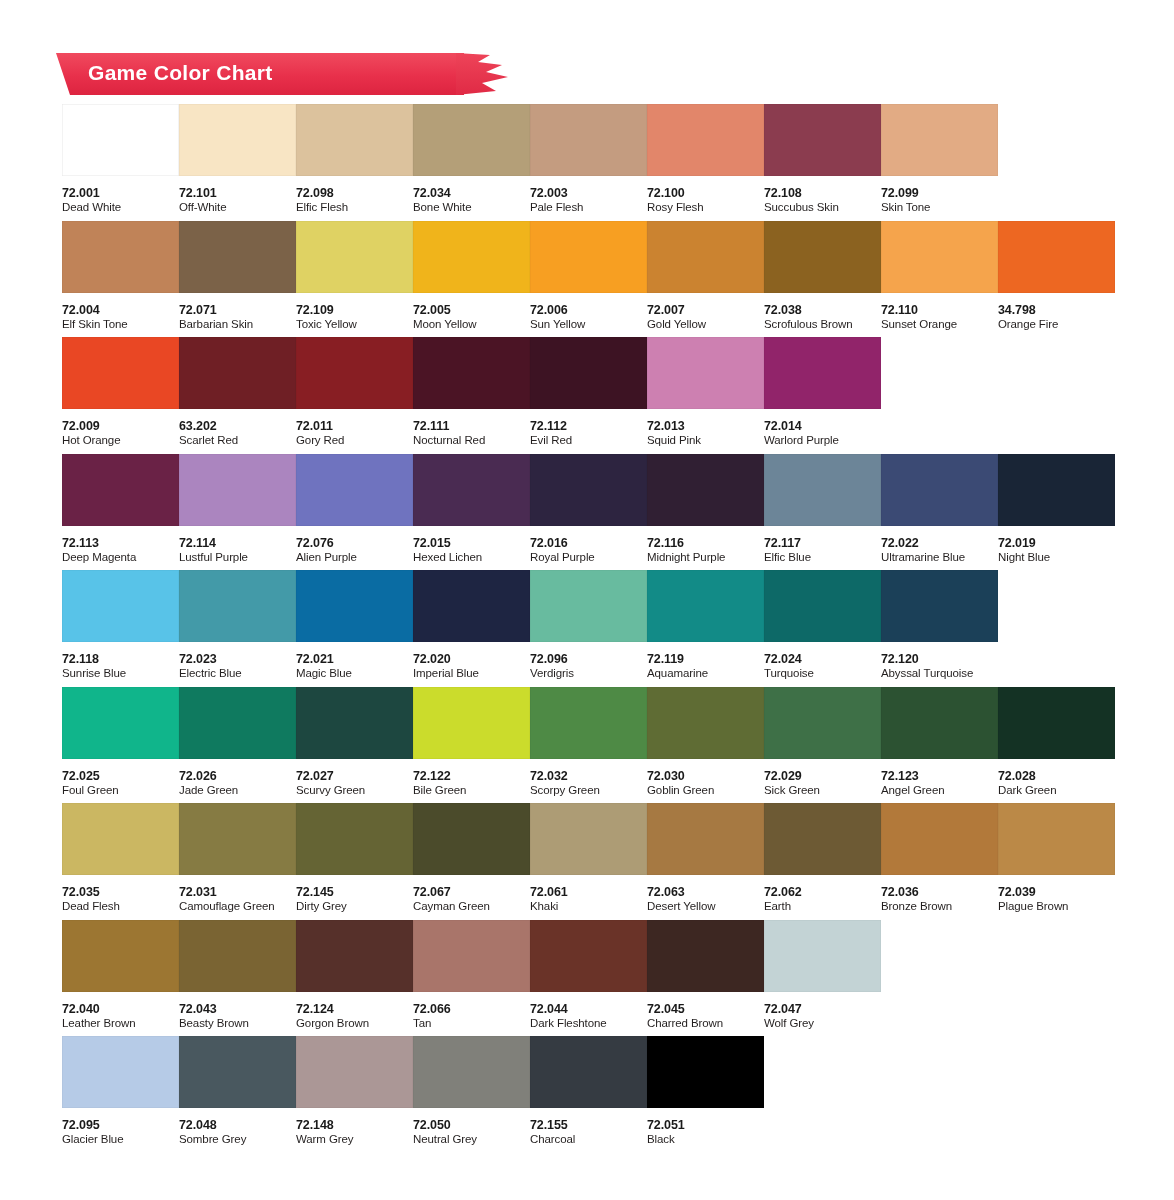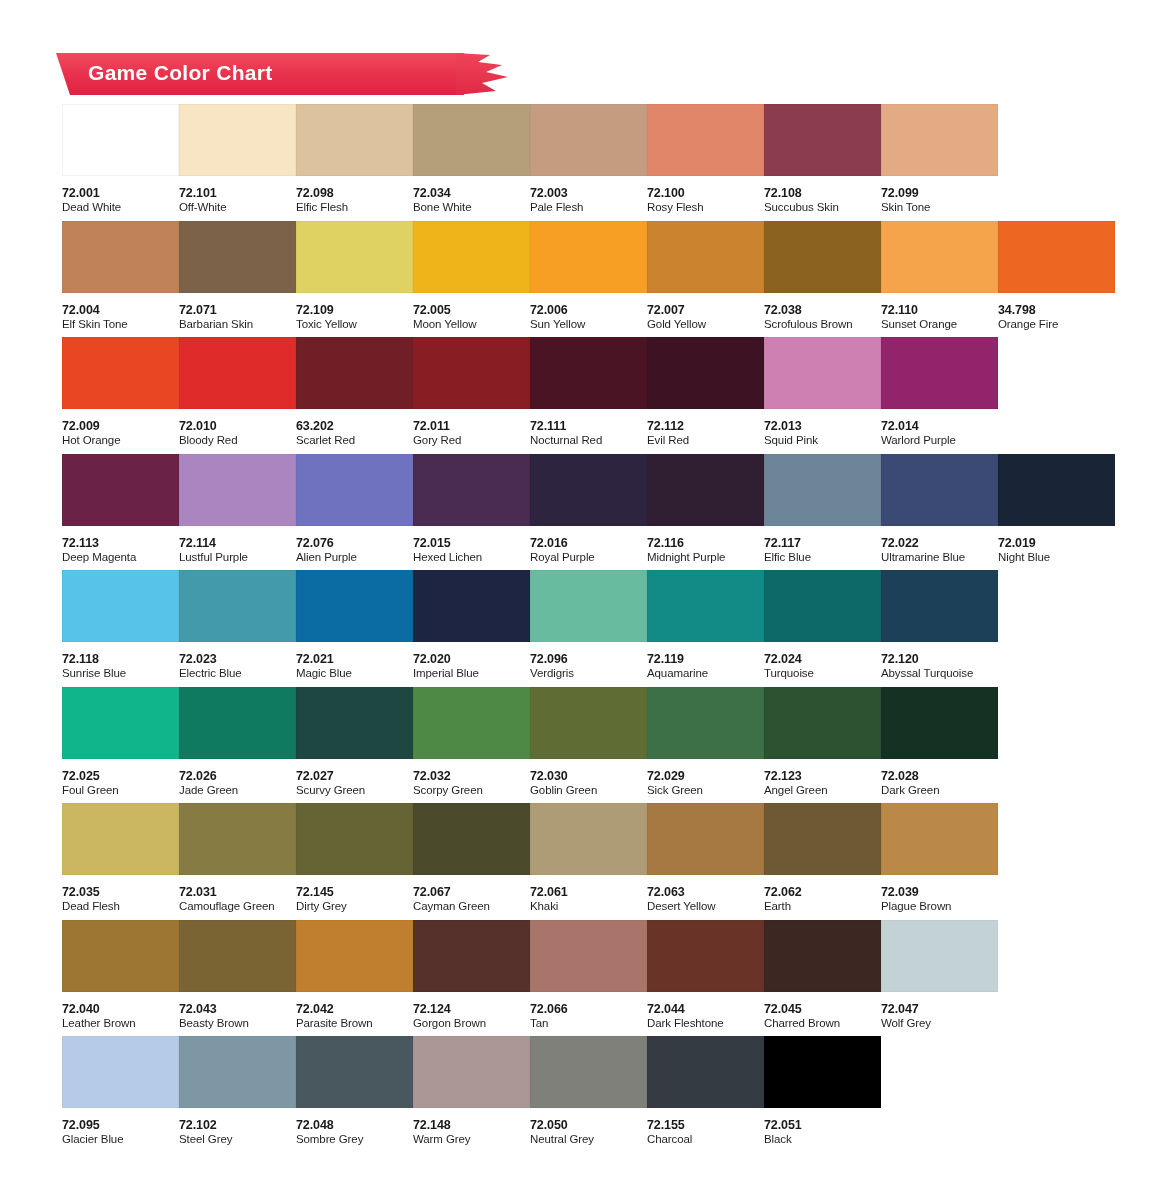--- a/index.html
+++ b/index.html
@@ -241,27 +241,20 @@
     </div>
     <div class="row">
       <div class="cell">
         <div class="swatch" style="background: rgb(233, 71, 36);"></div>
         <div class="labels">
           <div class="code">72.009</div>
           <div class="name">Hot Orange</div>
         </div>
       </div>
       <div class="cell">
-        <div class="swatch" style="background: rgb(224, 43, 43);"></div>
-        <div class="labels">
-          <div class="code">72.010</div>
-          <div class="name">Bloody Red</div>
-        </div>
-      </div>
-      <div class="cell">
         <div class="swatch" style="background: rgb(111, 31, 37);"></div>
         <div class="labels">
           <div class="code">63.202</div>
           <div class="name">Scarlet Red</div>
         </div>
       </div>
       <div class="cell">
         <div class="swatch" style="background: rgb(136, 30, 35);"></div>
         <div class="labels">
           <div class="code">72.011</div>
@@ -436,20 +429,27 @@
         </div>
       </div>
       <div class="cell">
         <div class="swatch" style="background: rgb(29, 71, 64);"></div>
         <div class="labels">
           <div class="code">72.027</div>
           <div class="name">Scurvy Green</div>
         </div>
       </div>
       <div class="cell">
+        <div class="swatch" style="background: rgb(203, 220, 44);"></div>
+        <div class="labels">
+          <div class="code">72.122</div>
+          <div class="name">Bile Green</div>
+        </div>
+      </div>
+      <div class="cell">
         <div class="swatch" style="background: rgb(78, 138, 69);"></div>
         <div class="labels">
           <div class="code">72.032</div>
           <div class="name">Scorpy Green</div>
         </div>
       </div>
       <div class="cell">
         <div class="swatch" style="background: rgb(95, 108, 52);"></div>
         <div class="labels">
           <div class="code">72.030</div>
@@ -522,20 +522,27 @@
         </div>
       </div>
       <div class="cell">
         <div class="swatch" style="background: rgb(109, 90, 52);"></div>
         <div class="labels">
           <div class="code">72.062</div>
           <div class="name">Earth</div>
         </div>
       </div>
       <div class="cell">
+        <div class="swatch" style="background: rgb(178, 121, 58);"></div>
+        <div class="labels">
+          <div class="code">72.036</div>
+          <div class="name">Bronze Brown</div>
+        </div>
+      </div>
+      <div class="cell">
         <div class="swatch" style="background: rgb(187, 137, 71);"></div>
         <div class="labels">
           <div class="code">72.039</div>
           <div class="name">Plague Brown</div>
         </div>
       </div>
     </div>
     <div class="row">
       <div class="cell">
         <div class="swatch" style="background: rgb(156, 118, 50);"></div>
@@ -545,27 +552,20 @@
         </div>
       </div>
       <div class="cell">
         <div class="swatch" style="background: rgb(122, 100, 51);"></div>
         <div class="labels">
           <div class="code">72.043</div>
           <div class="name">Beasty Brown</div>
         </div>
       </div>
       <div class="cell">
-        <div class="swatch" style="background: rgb(192, 127, 46);"></div>
-        <div class="labels">
-          <div class="code">72.042</div>
-          <div class="name">Parasite Brown</div>
-        </div>
-      </div>
-      <div class="cell">
         <div class="swatch" style="background: rgb(86, 48, 42);"></div>
         <div class="labels">
           <div class="code">72.124</div>
           <div class="name">Gorgon Brown</div>
         </div>
       </div>
       <div class="cell">
         <div class="swatch" style="background: rgb(169, 117, 106);"></div>
         <div class="labels">
           <div class="code">72.066</div>
@@ -593,27 +593,20 @@
           <div class="name">Wolf Grey</div>
         </div>
       </div>
     </div>
     <div class="row">
       <div class="cell">
         <div class="swatch" style="background: rgb(182, 203, 231);"></div>
         <div class="labels">
           <div class="code">72.095</div>
           <div class="name">Glacier Blue</div>
-        </div>
-      </div>
-      <div class="cell">
-        <div class="swatch" style="background: rgb(125, 151, 164);"></div>
-        <div class="labels">
-          <div class="code">72.102</div>
-          <div class="name">Steel Grey</div>
         </div>
       </div>
       <div class="cell">
         <div class="swatch" style="background: rgb(73, 88, 95);"></div>
         <div class="labels">
           <div class="code">72.048</div>
           <div class="name">Sombre Grey</div>
         </div>
       </div>
       <div class="cell">

